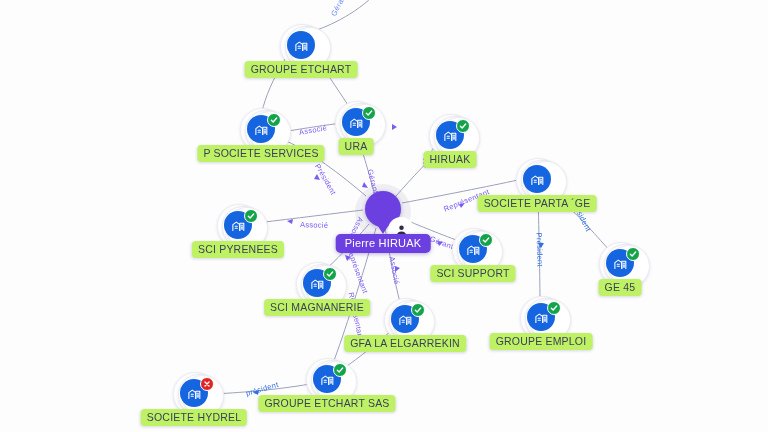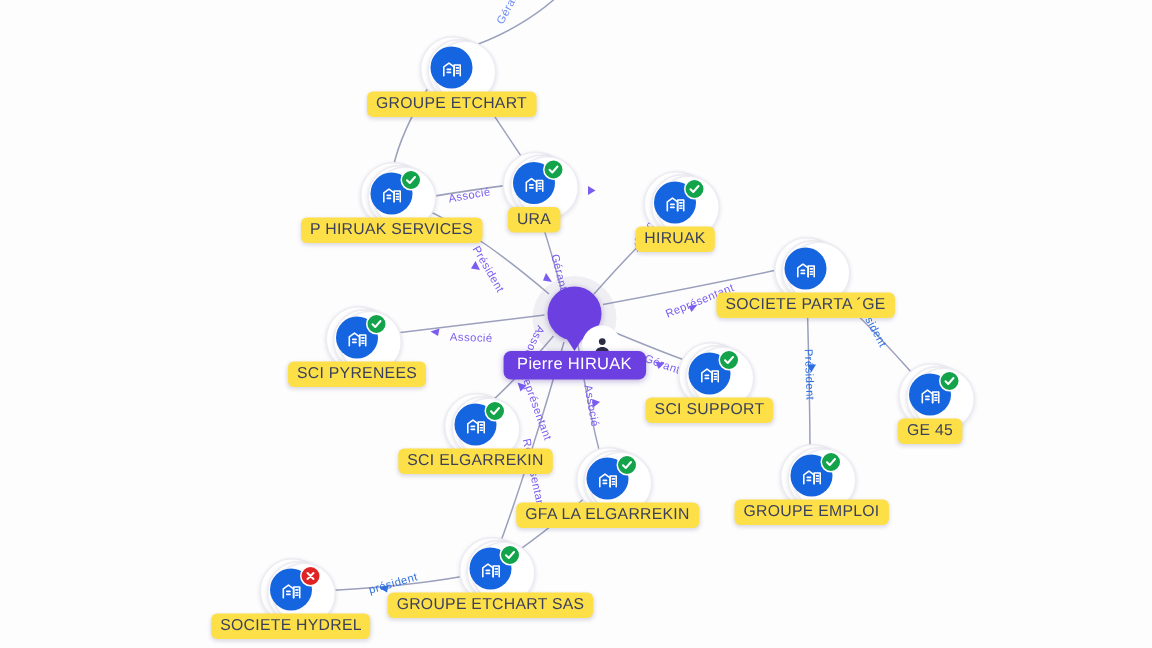--- a/index.html
+++ b/index.html
@@ -74,21 +74,21 @@
   .badge.ok  { background: #13a34a; }
   .badge.bad { background: #e02424; }
   .badge svg { display: block; }
 
   .node-label {
     position: absolute;
     left: 50%;
     transform: translateX(-50%);
     top: 16px;
     white-space: nowrap;
-    background: #fde047;
+    background: #bef264;
     color: #3a3f5c;
     font-size: 10.5px;
     letter-spacing: .2px;
     padding: 2px 6px 3px 6px;
     border-radius: 4px;
     box-shadow: 0 1px 3px rgba(40,40,80,0.18);
   }
 
   
   .person-halo {
@@ -254,21 +254,21 @@
             <path d="M3 20V10.5L8.5 6.5L14 10.5V20"></path>
             <path d="M14 20V8.5h6.5V20"></path>
             <path d="M6.6 13.2h3.6M6.6 16.4h3.6M16.4 11.6h2.2M16.4 14.6h2.2M16.4 17.4h2.2"></path>
           </svg>
         </div>
         <div class="badge ok">
           <svg width="8" height="8" viewBox="0 0 24 24" fill="none" stroke="#ffffff" stroke-width="4" stroke-linecap="round" stroke-linejoin="round">
             <path d="M4 12.5l5.5 5.5L20 6"></path>
           </svg>
         </div>
-        <div class="node-label">P HIRUAK SERVICES</div>
+        <div class="node-label">P SOCIETE SERVICES</div>
       </div>
       <div class="node" style="left: 356px; top: 122px;">
         <div class="stack s1"></div>
         <div class="stack s2"></div>
         <div class="stack s3"></div>
         <div class="disc">
           <svg width="15" height="15" viewBox="0 0 24 24" fill="none" stroke="#ffffff" stroke-width="1.7" stroke-linejoin="round" stroke-linecap="round">
             <path d="M3 20V10.5L8.5 6.5L14 10.5V20"></path>
             <path d="M14 20V8.5h6.5V20"></path>
             <path d="M6.6 13.2h3.6M6.6 16.4h3.6M16.4 11.6h2.2M16.4 14.6h2.2M16.4 17.4h2.2"></path>
@@ -429,21 +429,21 @@
             <path d="M3 20V10.5L8.5 6.5L14 10.5V20"></path>
             <path d="M14 20V8.5h6.5V20"></path>
             <path d="M6.6 13.2h3.6M6.6 16.4h3.6M16.4 11.6h2.2M16.4 14.6h2.2M16.4 17.4h2.2"></path>
           </svg>
         </div>
         <div class="badge ok">
           <svg width="8" height="8" viewBox="0 0 24 24" fill="none" stroke="#ffffff" stroke-width="4" stroke-linecap="round" stroke-linejoin="round">
             <path d="M4 12.5l5.5 5.5L20 6"></path>
           </svg>
         </div>
-        <div class="node-label">SCI ELGARREKIN</div>
+        <div class="node-label">SCI MAGNANERIE</div>
       </div>
       <div class="node" style="left: 238px; top: 225px;">
         <div class="stack s1"></div>
         <div class="stack s2"></div>
         <div class="stack s3"></div>
         <div class="disc">
           <svg width="15" height="15" viewBox="0 0 24 24" fill="none" stroke="#ffffff" stroke-width="1.7" stroke-linejoin="round" stroke-linecap="round">
             <path d="M3 20V10.5L8.5 6.5L14 10.5V20"></path>
             <path d="M14 20V8.5h6.5V20"></path>
             <path d="M6.6 13.2h3.6M6.6 16.4h3.6M16.4 11.6h2.2M16.4 14.6h2.2M16.4 17.4h2.2"></path>

